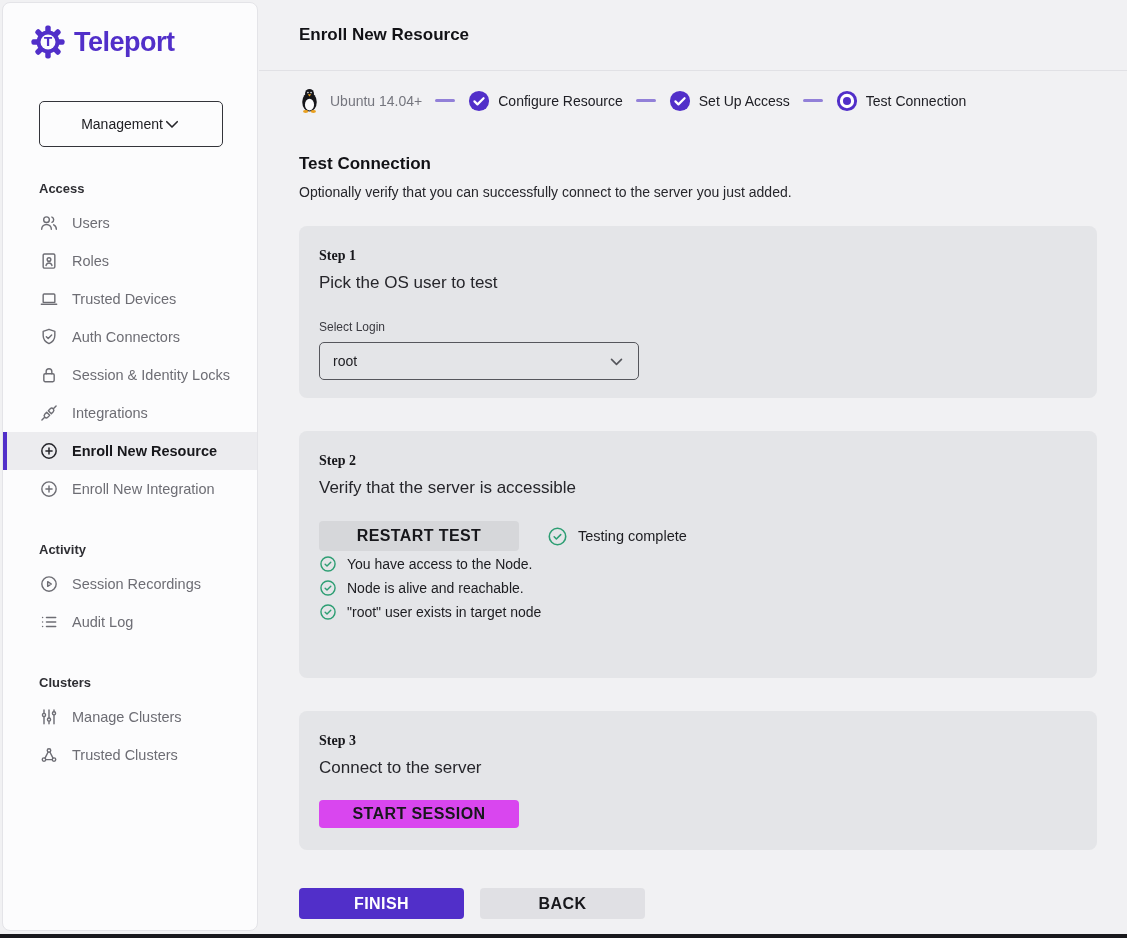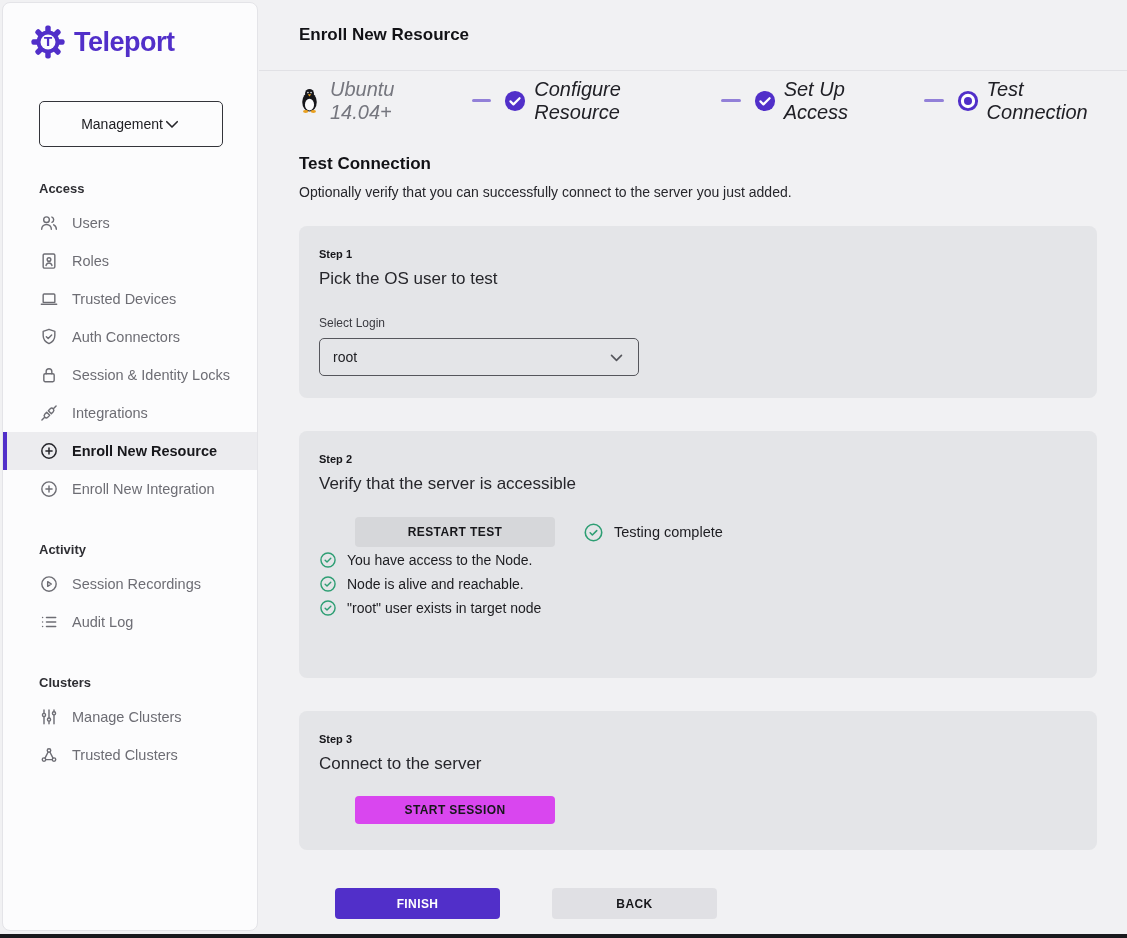--- a/index.html
+++ b/index.html
@@ -32,43 +32,43 @@
     border-left:4px solid #512fc9; padding-left:32px;
   }
   .nav-item.active .nv-icon { color:#25252b; }
   
   .main { position:absolute; left:259px; top:0; right:0; bottom:0; }
   .main-header {
     height:71px; border-bottom:1px solid #e1e1e5; display:flex; align-items:center;
     padding-left:40px;
   }
   .main-title { font-size:17px; font-weight:bold; color:#121216; }
-  .stepper { display:flex; align-items:center; gap:10px; padding:11px 0 0 38px; height:48px; font-size:20px;font-style:italic; }
+  .stepper { display:flex; align-items:center; gap:10px; padding:11px 0 0 38px; height:48px; font-size:14px; }
   .step-resource { display:flex; align-items:center; gap:8px; color:#75767e; }
   .step-item { display:flex; align-items:center; gap:8px; color:#202026; }
   .step-dash { width:20px; height:2.5px; border-radius:2px; background:#9280d8; margin:0 3px; }
   .step-ico { width:22px; height:22px; }
   
   .content { padding:0 30px 0 40px; }
   .section-title { margin-top:35px; font-size:17px; font-weight:bold; color:#121216; }
   .section-sub { margin-top:10px; font-size:14px; color:#26262b; }
   .card {
     background:#e4e5e8; border-radius:8px; padding:22px 20px; margin-top:33px;
   }
   .card.first { margin-top:26px; }
-  .card-step-title { font-size:11px; font-weight:bold; color:#17171b; }
+  .card-step-title { font-size:14px; font-weight:bold; color:#17171b;font-family:Liberation Serif, serif; }
   .card-step-desc { font-size:17px; color:#26262b; margin-top:9px; }
   .field-label { font-size:12px; color:#3a3a40; margin-top:27px; }
   .select-box {
     margin-top:8px; width:320px; height:38px; border:1px solid #55565c; border-radius:5px;
     display:flex; align-items:center; justify-content:space-between;
     padding:0 13px; font-size:14px; color:#202024; cursor:pointer;
   }
-  .btn { border:none; border-radius:4px; font-weight:bold; font-size:12px;
-    letter-spacing:0.4px; cursor:pointer; font-family:inherit; color:#17171b;margin-left:36px; }
+  .btn { border:none; border-radius:4px; font-weight:bold; font-size:16px;
+    letter-spacing:0.4px; cursor:pointer; font-family:inherit; color:#17171b; }
   .btn-restart { width:200px; height:30px; background:#d6d7da; margin-top:0; }
   .btn-start   { width:200px; height:28px; background:#d946ef; }
   .btn-finish  { width:165px; height:31px; background:#512fc9; color:#fff; }
   .btn-back    { width:165px; height:31px; background:#e0e0e4; }
   .test-row { display:flex; align-items:center; gap:28px; margin-top:23px; }
   .status-ok { display:flex; align-items:center; gap:10px; font-size:14.5px; color:#1c1c20; }
   .check-list { margin-top:4px; display:flex; flex-direction:column; gap:6px; }
   .check-item { display:flex; align-items:center; gap:10px; font-size:14px; color:#1c1c20; }
   .gc { width:18px; height:18px; flex:0 0 18px; }
   .gc-big { width:21px; height:21px; }

